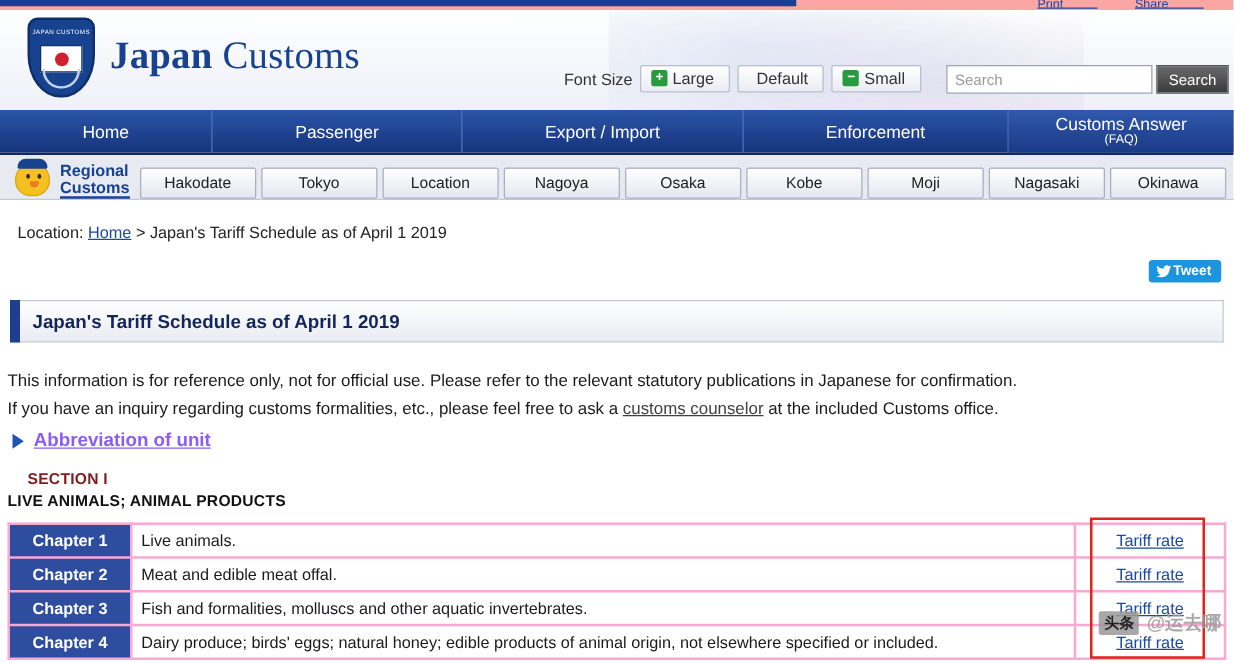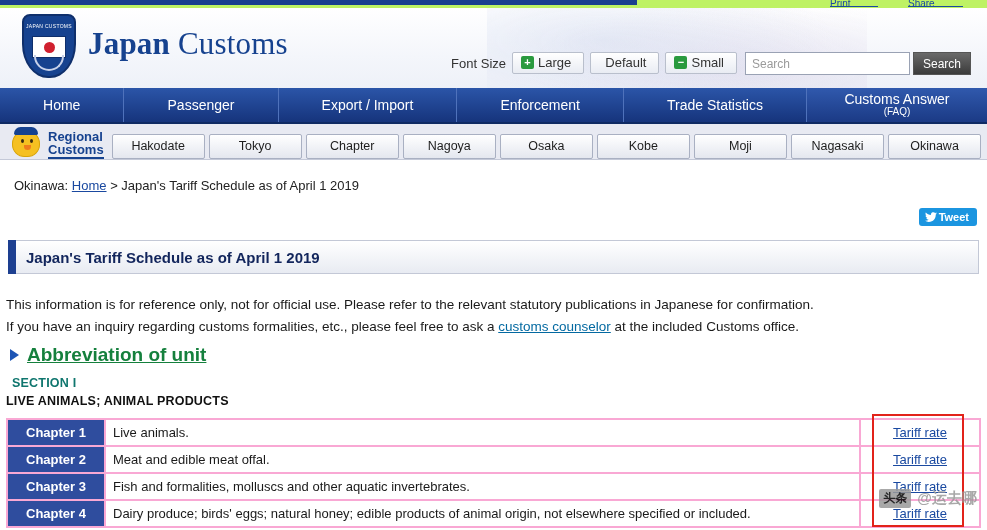--- a/index.html
+++ b/index.html
@@ -10,21 +10,21 @@
     background: #ffffff;
     font-family: "Liberation Sans", sans-serif;
     font-size: 13px;
     color: #222;
   }
   #page { position: relative; width: 987px; height: 530px; overflow: hidden; background:#fff; }
 
   
   .topstrip {
     position: absolute; top: 0; left: 0; width: 987px; height: 8px;
-    background: #bef264;
+    background: #fca5a5;
     padding-left: 21px;
   }
   .topstrip .blueblock {
     position: absolute; left: 0; top: 0; width: 637px; height: 5px; background: #1a3f8f;
   }
   .topstrip .linkbits {
     position: absolute; left: 830px; top: 0px; width: 140px; height: 8px;
   }
   .topstrip .lk {
     position: absolute; top: 0; height: 7px; border-bottom: 1px solid #1a49a0;
@@ -88,21 +88,21 @@
     padding: 2px 12px 3px 8px; font-size: 13px; color: #333; border-radius: 2px;
     height: 22px; line-height: 16px;
   }
   .fsbtn .sign {
     display: inline-block; width: 13px; height: 13px; line-height: 12px; text-align: center;
     background: #2a9a3e; color: #fff; font-size: 11px; border-radius: 2px; font-weight: bold;
   }
   .fsbtn .sign.minus { background: #2a9a3e; }
   .fsbtn.plain { padding-left: 14px; }
 
-  .search-wrap { position: absolute; right: 16px; top: 44px; display: flex; margin-left: 16px; }
+  .search-wrap { position: absolute; right: 4px; top: 44px; display: flex; margin-left: 16px; }
   .search-input {
     width: 165px; height: 23px; border: 1px solid #9aa2b4; padding: 2px 6px;
     font-size: 12px; color: #222; outline: none;
   }
   .search-input::placeholder { color: #9a9a9a; }
   .search-btn {
     height: 23px; margin-left: 3px; padding: 0 9px; border: 1px solid #555;
     background: linear-gradient(#6a6a6a, #3b3b3b); color: #fff; font-size: 12px; cursor: pointer;
   }
 
@@ -171,27 +171,27 @@
     position: absolute; top: 240px; left: 8px; width: 971px; height: 34px;
     background: linear-gradient(#ffffff, #e8ebf2);
     border: 1px solid #c3c8d6; border-left: none;
     display: flex; align-items: center;
   }
   .titlebar .mark { width: 8px; height: 34px; background: #1d3f90; margin-right: 10px; }
   .titlebar h1 { margin: 0; font-size: 15px; color: #12255c; font-weight: bold; }
 
   
   .bodytext { position: absolute; top: 294px; left: 6px; width: 960px; font-size: 13.5px; color: #1a1a1a; line-height: 1.6; }
-  .bodytext a { color: #0369a1; text-decoration: underline; cursor: pointer; }
+  .bodytext a { color: #404040; text-decoration: underline; cursor: pointer; }
 
   .abbrev { position: absolute; top: 344px; left: 10px; display: flex; align-items: center; gap: 8px; }
   .abbrev .tri { width: 0; height: 0; border-left: 9px solid #1d55b5; border-top: 6px solid transparent; border-bottom: 6px solid transparent; }
-  .abbrev .lnk { color: #15803d; text-decoration: underline; font-size: 19px; font-weight: bold; cursor: pointer; }
-
-  .section-head { position: absolute; top: 376px; left: 12px; font-size: 12.5px; font-weight: bold; color: #0f766e; letter-spacing: .2px; text-align: center; }
+  .abbrev .lnk { color: #8b5cf6; text-decoration: underline; font-size: 15px; font-weight: bold; cursor: pointer; }
+
+  .section-head { position: absolute; top: 376px; left: 22px; font-size: 12.5px; font-weight: bold; color: #7f1d1d; letter-spacing: .2px; text-align: center; }
   .section-sub { position: absolute; top: 394px; left: 6px; font-size: 12.5px; font-weight: bold; color: #111; letter-spacing: .2px; }
 
   
   .table { position: absolute; top: 418px; left: 6px; width: 975px; border-collapse: collapse; }
   .table td { border: 2px solid #f9a8d4; height: 27px; font-size: 13px; }
   .td-chapter {
     width: 98px; background: #2f4d9e; color: #fff; font-weight: bold; text-align: center;
   }
   .td-desc { padding-left: 7px; color: #1a1a1a; background: #fff; }
   .td-rate { width: 120px; text-align: center; background: #fff; }
@@ -269,23 +269,20 @@
       </div>
     <div class="item">
         <span>Passenger</span>
       </div>
     <div class="item">
         <span>Export / Import</span>
       </div>
     <div class="item">
         <span>Enforcement</span>
       </div>
-    <div class="item">
-        <span>Trade Statistics</span>
-      </div>
     <div class="item faq">
       <div>
         <span>Customs Answer</span>
         <span class="sub">(FAQ)</span>
       </div>
     </div>
   </div>
 
   <div class="regional">
     <div class="mascot">
@@ -295,32 +292,32 @@
       <div class="eye r"></div>
       <div class="beak"></div>
     </div>
     <div class="regional-label">
       <span>Regional</span>
       <span class="r2">Customs</span>
     </div>
     <div class="region-tabs">
       <div class="region-tab">Hakodate</div>
       <div class="region-tab">Tokyo</div>
-      <div class="region-tab">Chapter</div>
+      <div class="region-tab">Location</div>
       <div class="region-tab">Nagoya</div>
       <div class="region-tab">Osaka</div>
       <div class="region-tab">Kobe</div>
       <div class="region-tab">Moji</div>
       <div class="region-tab">Nagasaki</div>
       <div class="region-tab">Okinawa</div>
     </div>
   </div>
 
   <div class="breadcrumb">
-    <span>Okinawa:</span>
+    <span>Location:</span>
     <a>Home</a>
     <span>&gt;</span>
     <span>Japan's Tariff Schedule as of April 1 2019</span>
   </div>
 
   <div class="tweet">
     <svg width="12" height="10" viewBox="0 0 24 20">
         <path fill="#ffffff" d="M24 2.6c-.9.4-1.8.7-2.8.8 1-.6 1.8-1.6 2.2-2.7-1 .6-2 1-3.1 1.2A4.9 4.9 0 0 0 11.8 5c0 .4 0 .8.1 1.1C7.7 5.9 4.1 4 1.7 1.1c-.5.8-.7 1.6-.7 2.5 0 1.7.9 3.2 2.2 4.1-.8 0-1.6-.2-2.2-.6v.1c0 2.4 1.7 4.4 3.9 4.8-.4.1-.8.2-1.3.2-.3 0-.6 0-.9-.1.6 2 2.4 3.4 4.6 3.4-1.7 1.3-3.8 2.1-6.1 2.1H0a13.8 13.8 0 0 0 7.5 2.2c9.1 0 14-7.5 14-14v-.6c1-.7 1.8-1.6 2.5-2.6z"></path>
       </svg>
     <span>Tweet</span>

